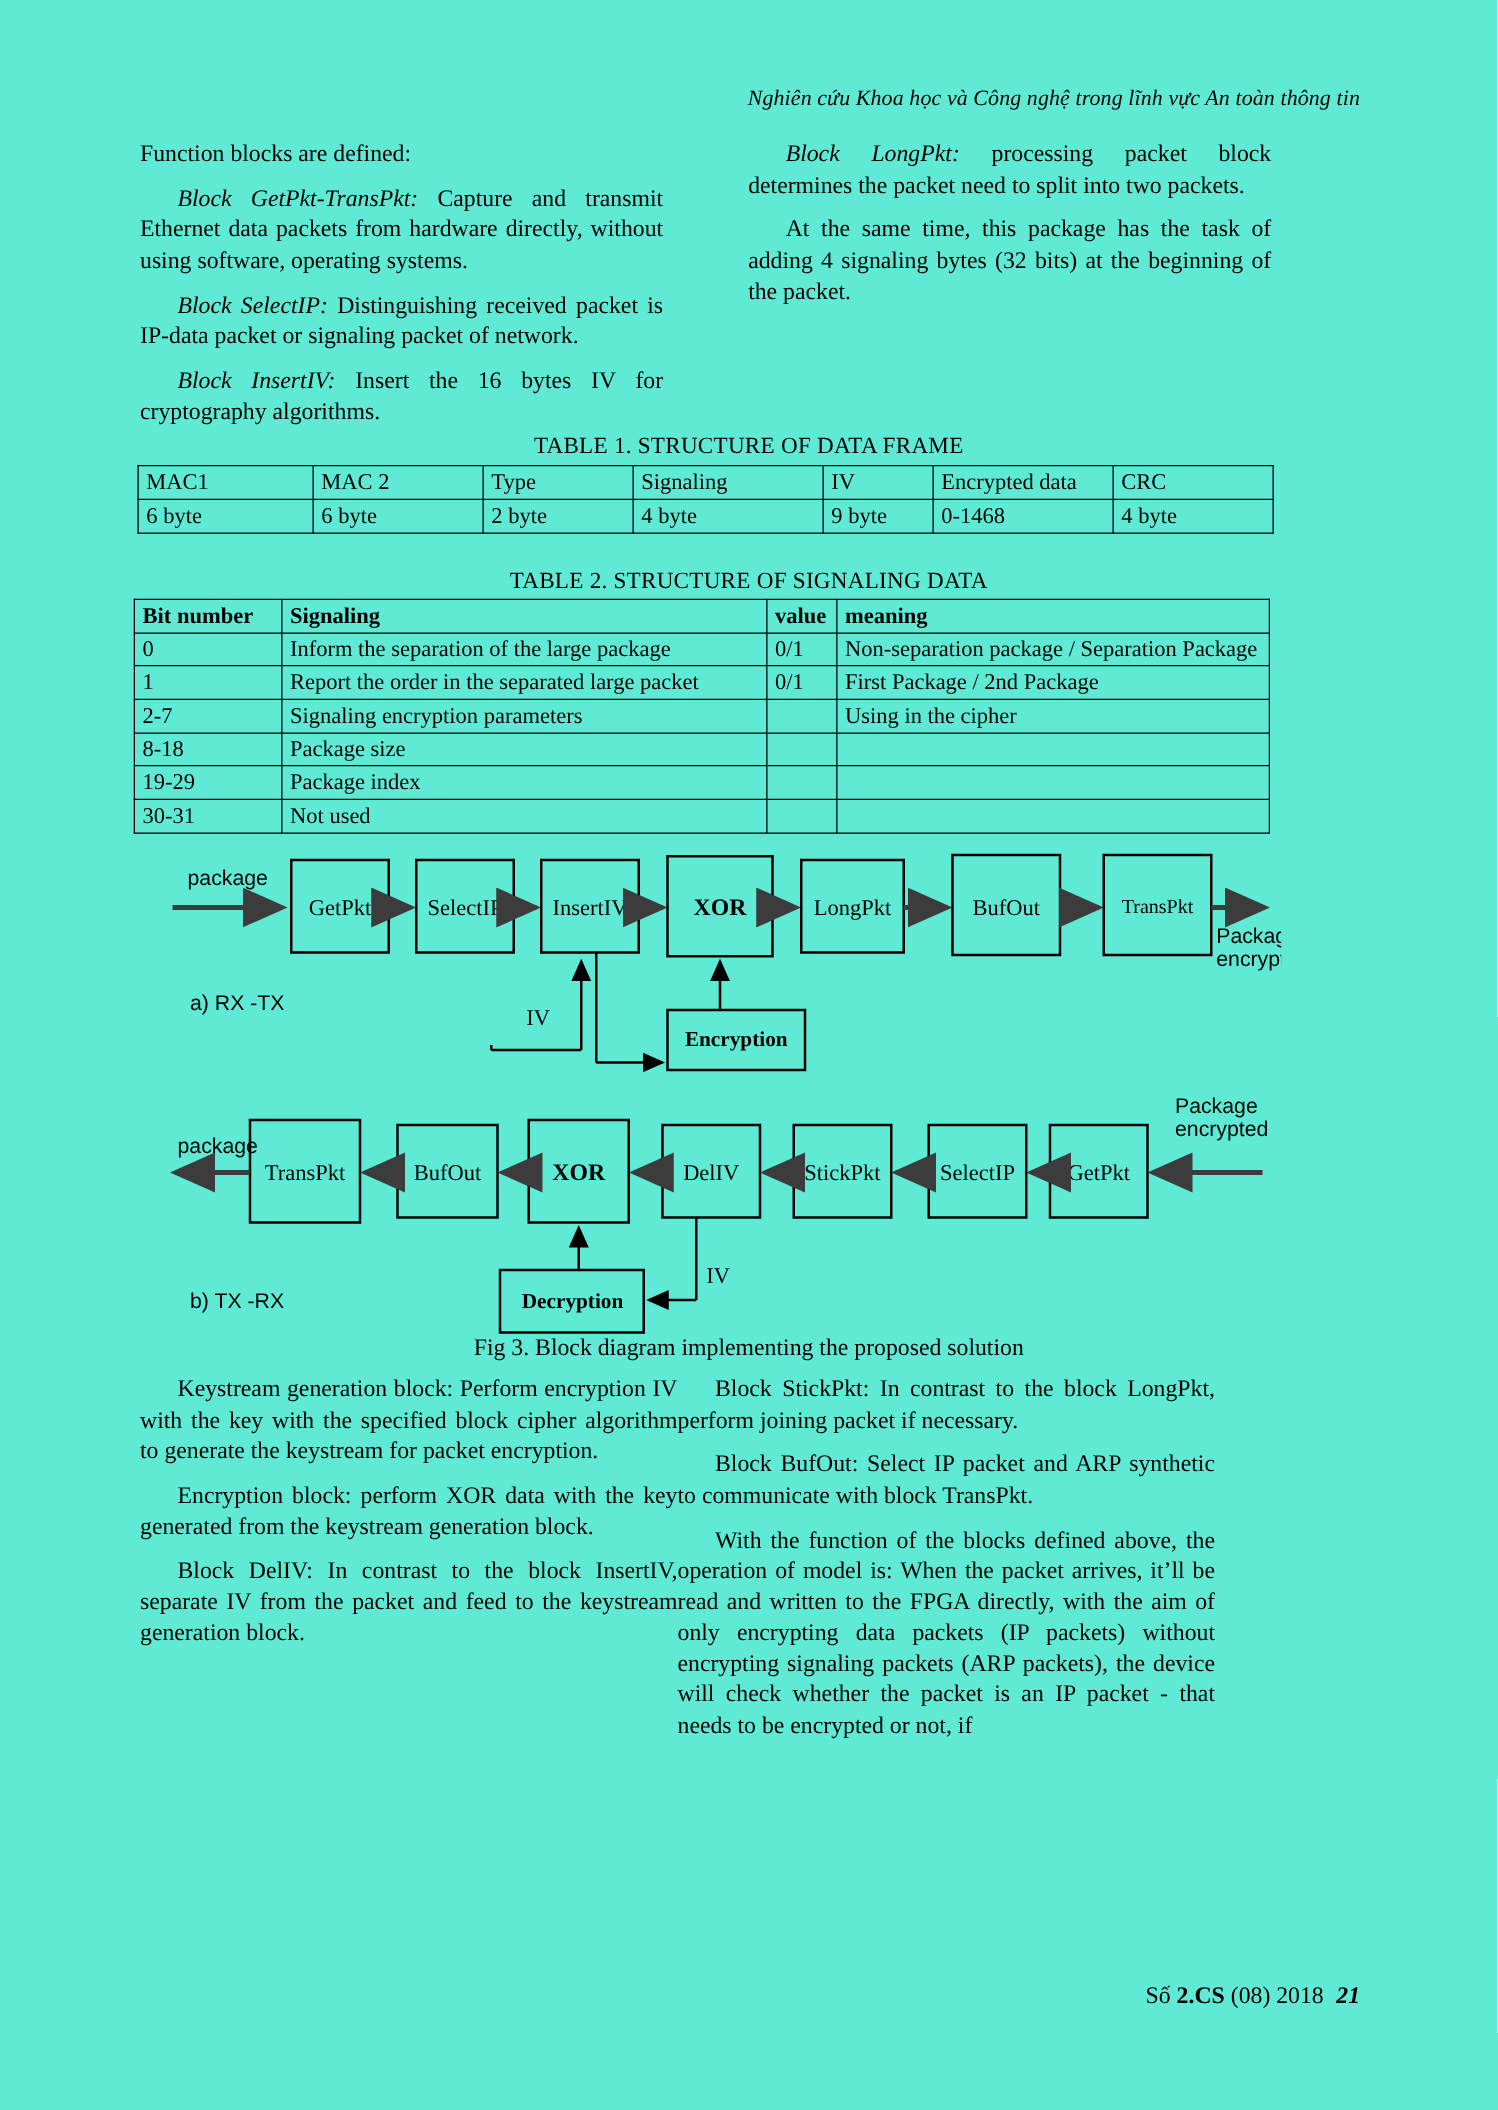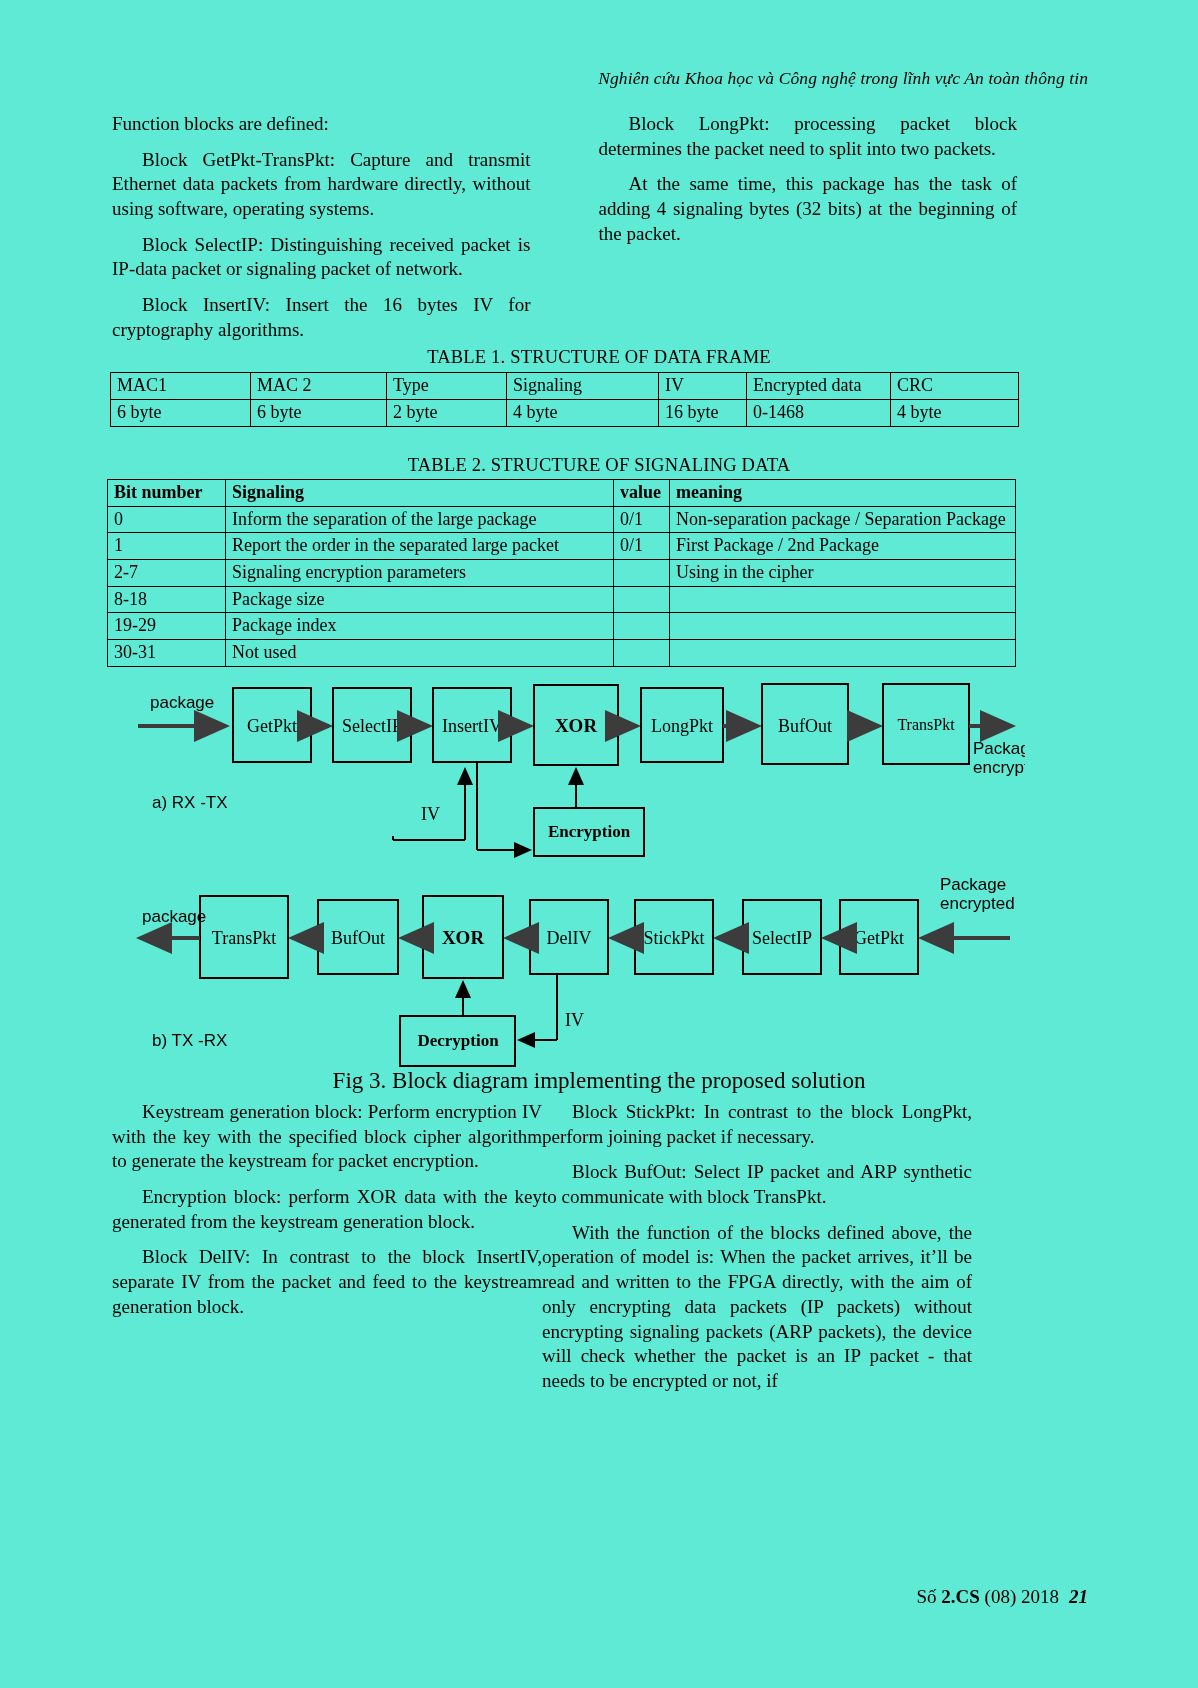--- a/index.html
+++ b/index.html
@@ -42,21 +42,21 @@
   }
   p.para {
     margin: 0 0 11px 0;
     font-size: 19px;
     line-height: 1.30;
     text-align: justify;
     text-indent: 30px;
     hyphens: none;
   }
   p.para.noindent { text-indent: 0; }
-  .it { }
+  .it { font-style: italic; }
 
   
   .tbl-caption {
     position: absolute;
     width: 100%;
     text-align: center;
     font-size: 18.5px;
     letter-spacing: 0.2px;
   }
 
@@ -91,21 +91,21 @@
     top: 668px;
     width: 915px;
     height: 400px;
   }
   .fig-caption {
     position: absolute;
     left: 0;
     top: 1068px;
     width: 1198px;
     text-align: center;
-    font-size: 23px;
+    font-size: 19px;
   }
 
   
   .cols-bottom {
     position: absolute;
     top: 1100px;
     left: 112px;
     width: 905px;
     display: flex;
   }
@@ -159,21 +159,21 @@
         <td>Signaling</td>
         <td>IV</td>
         <td>Encrypted data</td>
         <td>CRC</td>
       </tr>
       <tr>
         <td>6 byte</td>
         <td>6 byte</td>
         <td>2 byte</td>
         <td>4 byte</td>
-        <td>16 byte</td>
+        <td>9 byte</td>
         <td>0-1468</td>
         <td>4 byte</td>
       </tr>
     </tbody>
   </table>
 
   <div class="tbl-caption" style="top:455px;">TABLE 2. STRUCTURE OF SIGNALING DATA</div>
   <table class="doc" id="table2">
     <colgroup>
       <col style="width:118px">

